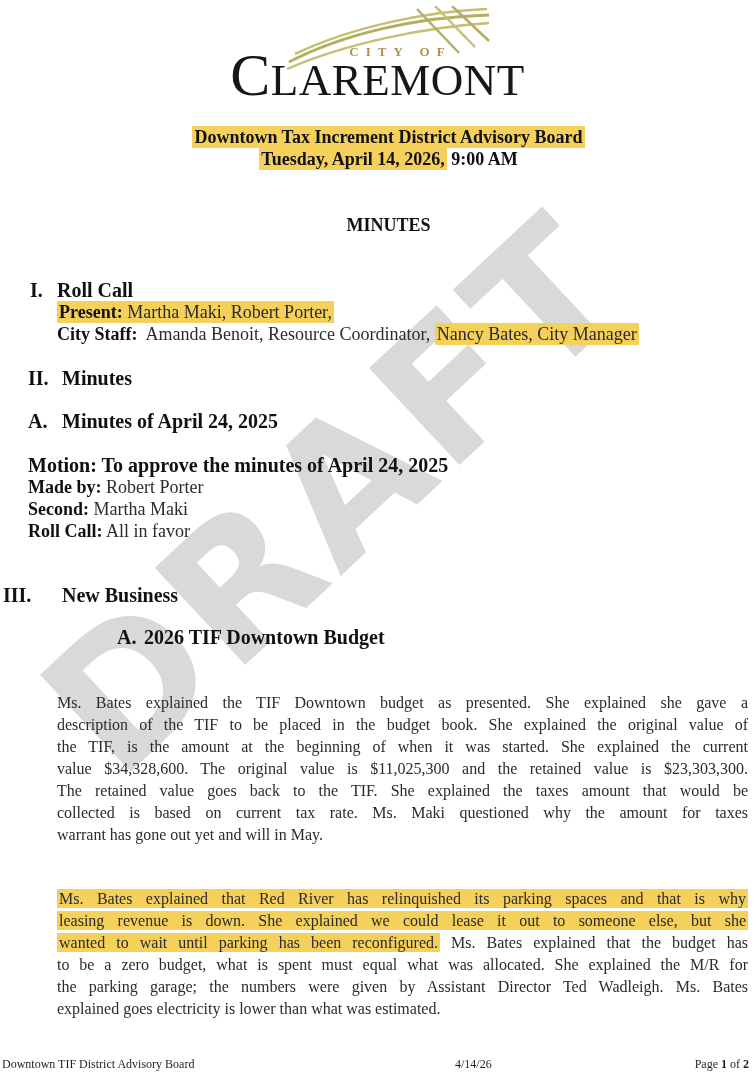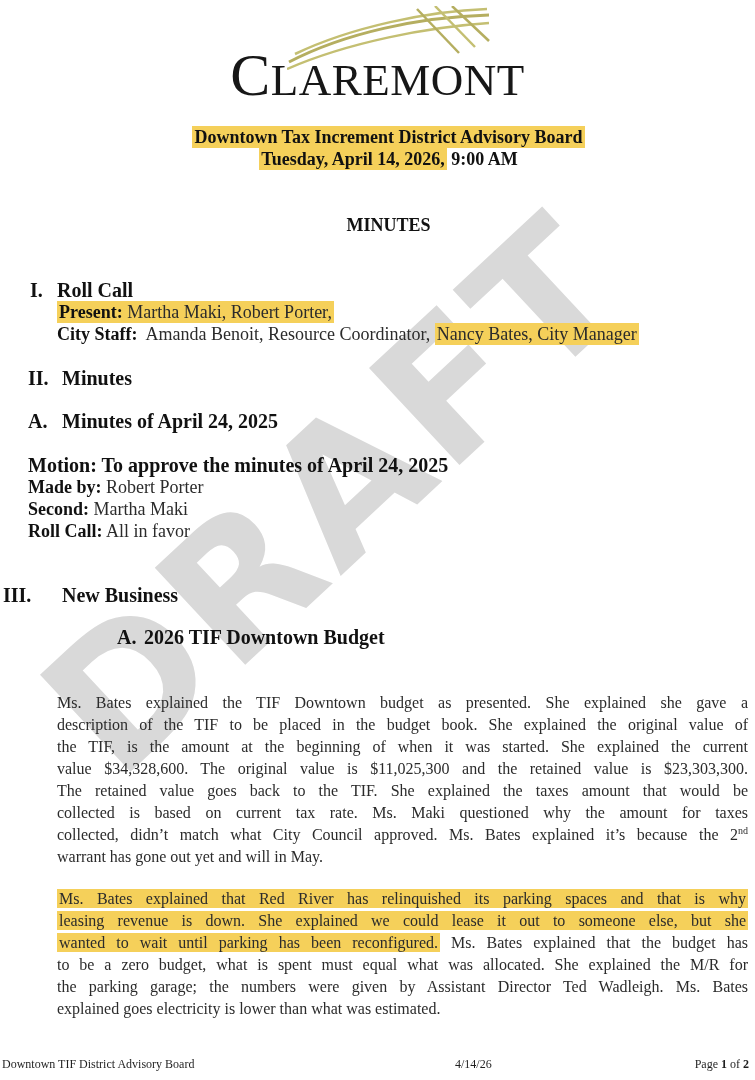--- a/index.html
+++ b/index.html
@@ -62,20 +62,21 @@
   <div class="abs logo">
     <div class="logo-inner">
       <svg class="swoosh" width="206" height="64" viewBox="0 0 206 64">
         <path d="M2,56 C58,27 132,11 202,9" fill="none" stroke="#b5ae60" stroke-width="3"></path>
         <path d="M8,48 C64,21 142,5 200,3" fill="none" stroke="#c4bf72" stroke-width="2.5"></path>
         <path d="M0,63 C62,36 142,21 202,17" fill="none" stroke="#c4bf72" stroke-width="2.5"></path>
         <path d="M130,3 L172,47" stroke="#b5ae60" stroke-width="2.5"></path>
         <path d="M148,0 L188,41" stroke="#c4bf72" stroke-width="2.5"></path>
         <path d="M165,0 L202,35" stroke="#b5ae60" stroke-width="2.5"></path>
       </svg>
+      <div class="cityof">CITY OF</div>
       <div class="wordmark"><span class="bigC">C</span><span class="restN">LAREMONT</span></div>
     </div>
   </div>
 
   <div class="abs hline" style="top:126px;">
     <mark>Downtown Tax Increment District Advisory Board</mark>
   </div>
   <div class="abs hline" style="top:148px;">
     <mark>Tuesday, April 14, 2026,</mark><span class="pre"> 9:00 AM</span>
   </div>
@@ -117,21 +118,20 @@
     <span class="num" style="width:27px;">A.</span><span>2026 TIF Downtown Budget</span>
   </div>
 
   <div class="abs para" style="top:692px;">
       <div class="pline"><span>Ms. Bates explained the TIF Downtown budget as presented. She explained she gave a</span></div>
       <div class="pline"><span>description of the TIF to be placed in the budget book. She explained the original value of</span></div>
       <div class="pline"><span>the TIF, is the amount at the beginning of when it was started. She explained the current</span></div>
       <div class="pline"><span>value $34,328,600. The original value is $11,025,300 and the retained value is $23,303,300.</span></div>
       <div class="pline"><span>The retained value goes back to the TIF. She explained the taxes amount that would be</span></div>
       <div class="pline"><span>collected is based on current tax rate. Ms. Maki questioned why the amount for taxes</span></div>
-      <div class="pline"><span>collected, didn’t match what City Council approved. Ms. Bates explained it’s because the 2</span><span><sup>nd</sup></span></div>
       <div class="pline last"><span>warrant has gone out yet and will in May.</span></div>
     </div>
   <div class="abs para" style="top:888px;">
       <div class="pline"><mark>Ms. Bates explained that Red River has relinquished its parking spaces and that is why</mark></div>
       <div class="pline"><mark>leasing revenue is down. She explained we could lease it out to someone else, but she</mark></div>
       <div class="pline"><mark>wanted to wait until parking has been reconfigured.</mark><span> Ms. Bates explained that the budget has</span></div>
       <div class="pline"><span>to be a zero budget, what is spent must equal what was allocated. She explained the M/R for</span></div>
       <div class="pline"><span>the parking garage; the numbers were given by Assistant Director Ted Wadleigh. Ms. Bates</span></div>
       <div class="pline last"><span>explained goes electricity is lower than what was estimated.</span></div>
     </div>

